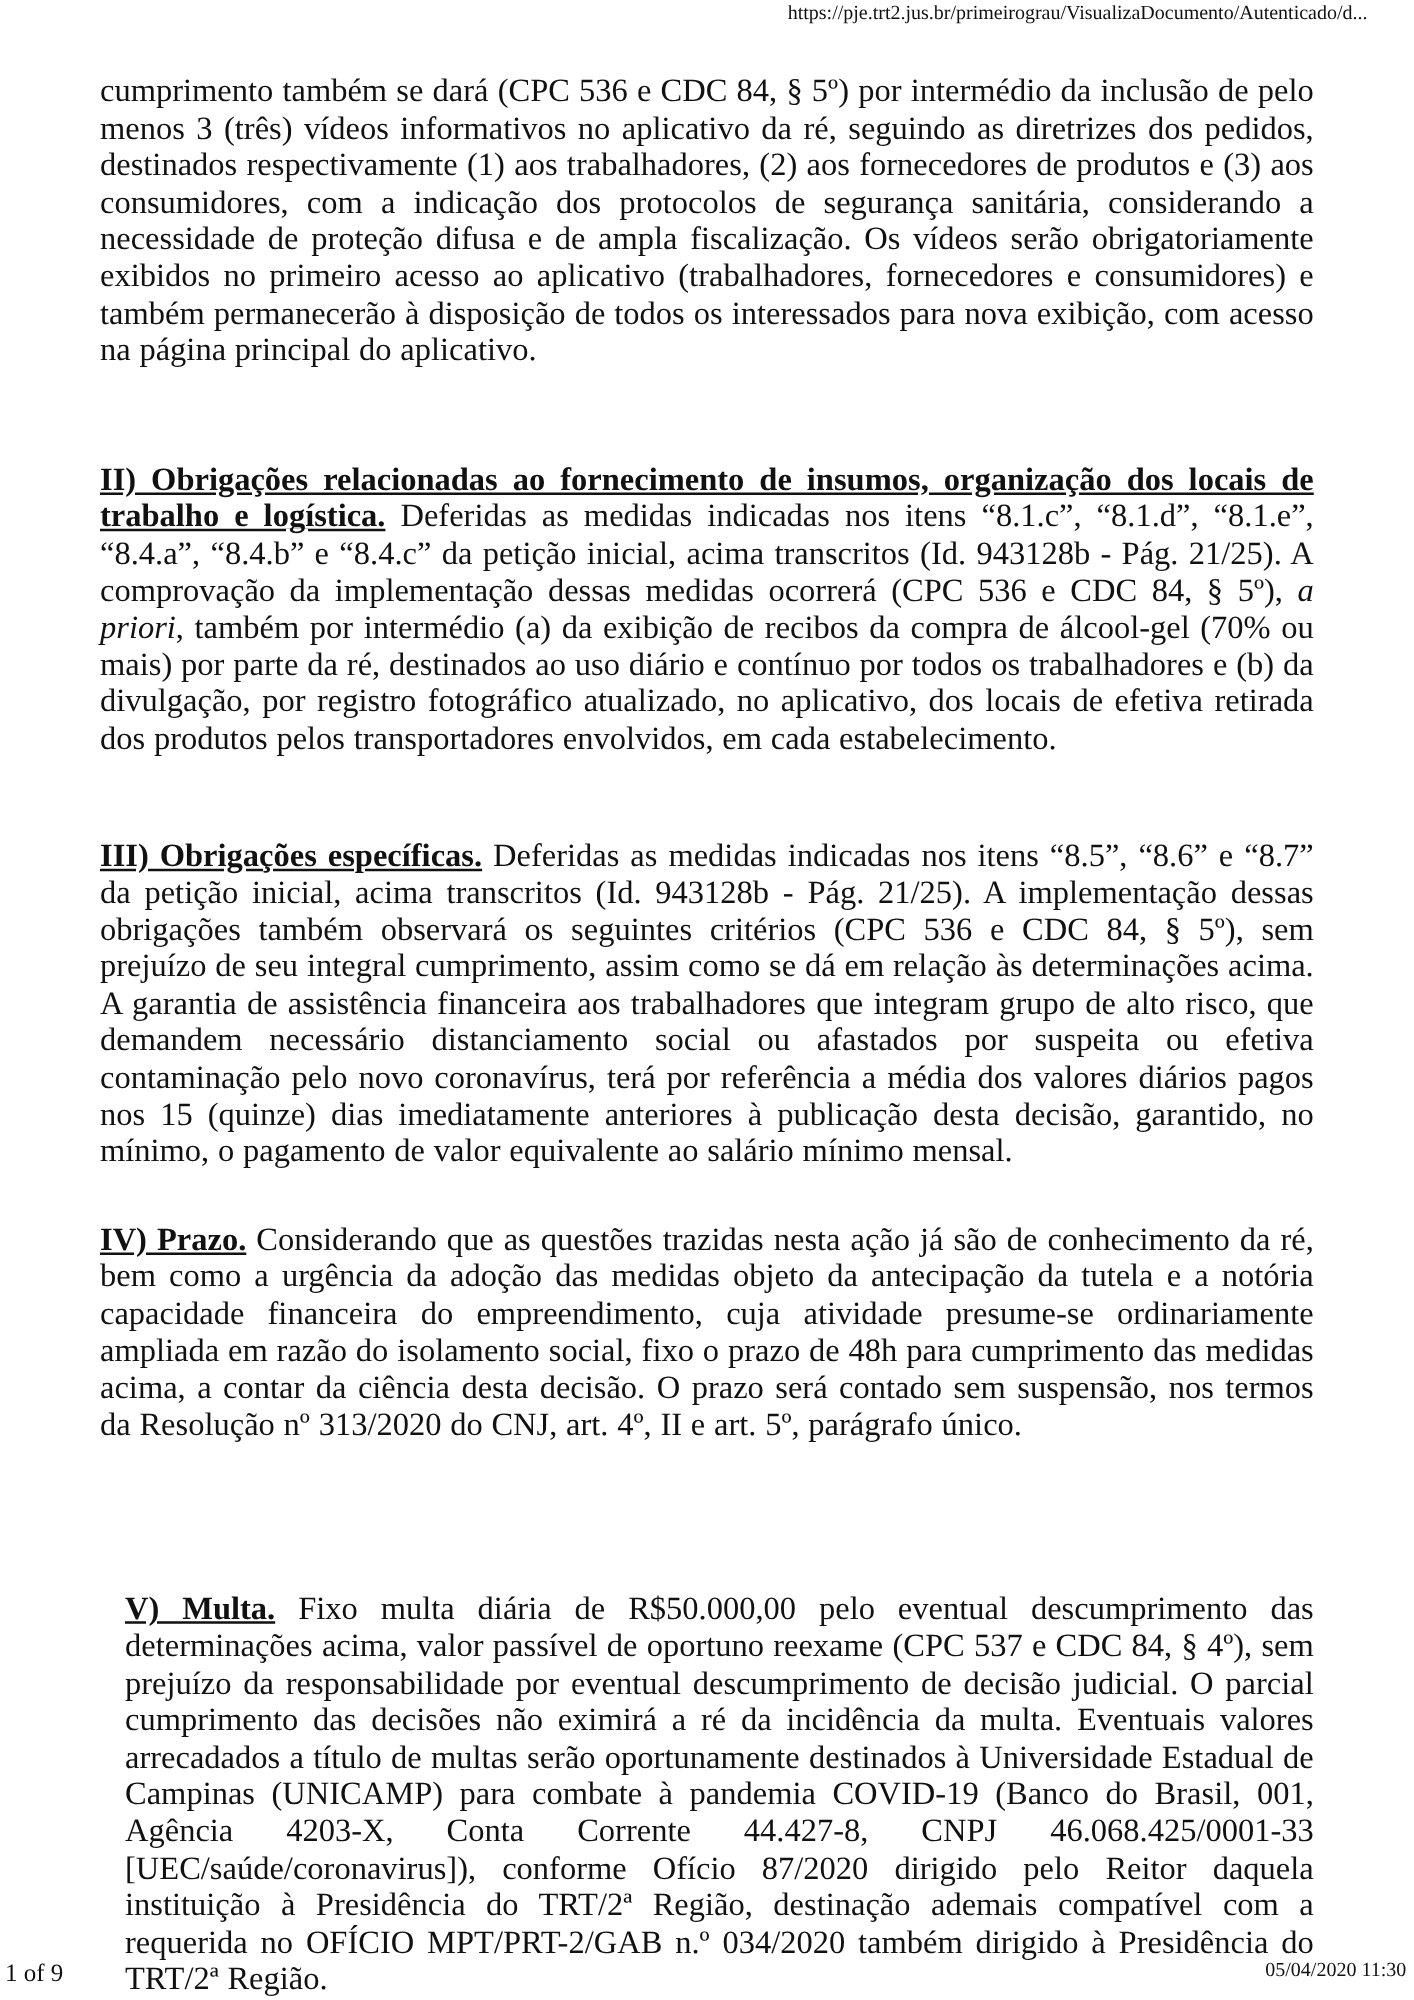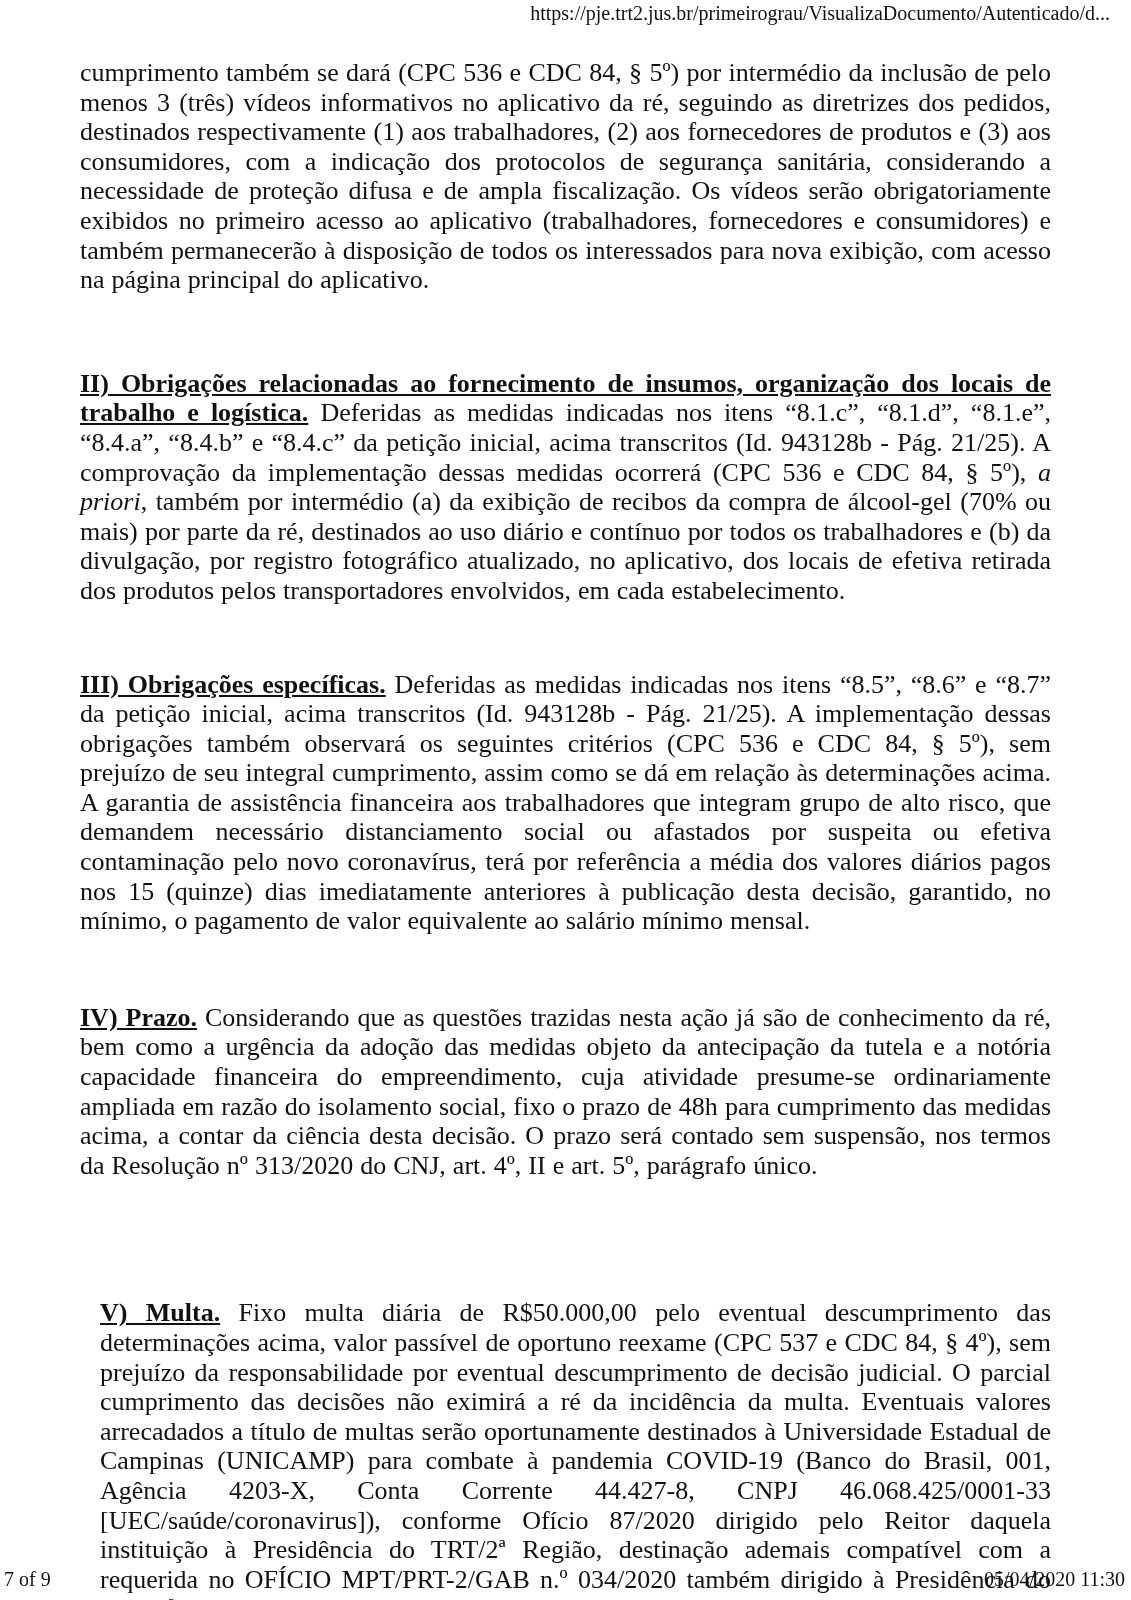--- a/index.html
+++ b/index.html
@@ -11,22 +11,22 @@
     height: 1600px;
     background: #ffffff;
     position: relative;
     overflow: hidden;
     font-family: "Liberation Serif", serif;
     color: #111111;
   }
   .header-url {
     position: absolute;
     top: 2px;
-    right: 21px;
-    font-size: 20px;
+    right: 37px;
+    font-size: 16px;
     white-space: nowrap;
     margin-left: 46px;
   }
   .content {
     position: absolute;
     left: 80px;
     top: 58px;
     width: 971px;
   }
   .para {
@@ -34,48 +34,48 @@
     text-align: justify;
     font-size: 26px;
     line-height: 29.6px;
     word-spacing: 0.5px;
   }
   .para b { font-weight: bold; text-decoration: underline; }
   .para i { }
   .p-intro { margin-top: 0; }
   .p-ii   { margin-top: 74px; }
   .p-iii  { margin-top: 64px; }
-  .p-iv   { margin-top: 67px; }
+  .p-iv   { margin-top: 41px; }
   .p-v    { margin-top: 118px; margin-left: 20px; }
   .footer-left {
     position: absolute;
     left: 4px;
     top: 1568px;
     font-size: 20px;
   }
   .footer-right {
     position: absolute;
     right: 6px;
     top: 1568px;
-    font-size: 20px;
+    font-size: 16px;
     text-align: right;
   }
 </style>
 </head>
 <body>
 
 <div class="header-url">https://pje.trt2.jus.br/primeirograu/VisualizaDocumento/Autenticado/d...</div>
 
 <div class="content">
   <p class="para p-intro"><span>cumprimento também se dará (CPC 536 e CDC 84, § 5º) por intermédio da inclusão de pelo menos 3 (três) vídeos informativos no aplicativo da ré, seguindo as diretrizes dos pedidos, destinados respectivamente (1) aos trabalhadores, (2) aos fornecedores de produtos e (3) aos consumidores, com a indicação dos protocolos de segurança sanitária, considerando a necessidade de proteção difusa e de ampla fiscalização. Os vídeos serão obrigatoriamente exibidos no primeiro acesso ao aplicativo (trabalhadores, fornecedores e consumidores) e também permanecerão à disposição de todos os interessados para nova exibição, com acesso na página principal do aplicativo.</span></p>
 
   <p class="para p-ii"><b>II) Obrigações relacionadas ao fornecimento de insumos, organização dos locais de trabalho e logística.</b><span> Deferidas as medidas indicadas nos itens “8.1.c”, “8.1.d”, “8.1.e”, “8.4.a”, “8.4.b” e “8.4.c” da petição inicial, acima transcritos (Id. 943128b - Pág. 21/25). A comprovação da implementação dessas medidas ocorrerá (CPC 536 e CDC 84, § 5º), </span><i>a priori</i><span>, também por intermédio (a) da exibição de recibos da compra de álcool-gel (70% ou mais) por parte da ré, destinados ao uso diário e contínuo por todos os trabalhadores e (b) da divulgação, por registro fotográfico atualizado, no aplicativo, dos locais de efetiva retirada dos produtos pelos transportadores envolvidos, em cada estabelecimento.</span></p>
 
   <p class="para p-iii"><b>III) Obrigações específicas.</b><span> Deferidas as medidas indicadas nos itens “8.5”, “8.6” e “8.7” da petição inicial, acima transcritos (Id. 943128b - Pág. 21/25). A implementação dessas obrigações também observará os seguintes critérios (CPC 536 e CDC 84, § 5º), sem prejuízo de seu integral cumprimento, assim como se dá em relação às determinações acima. A garantia de assistência financeira aos trabalhadores que integram grupo de alto risco, que demandem necessário distanciamento social ou afastados por suspeita ou efetiva contaminação pelo novo coronavírus, terá por referência a média dos valores diários pagos nos 15 (quinze) dias imediatamente anteriores à publicação desta decisão, garantido, no mínimo, o pagamento de valor equivalente ao salário mínimo mensal.</span></p>
 
   <p class="para p-iv"><b>IV) Prazo.</b><span> Considerando que as questões trazidas nesta ação já são de conhecimento da ré, bem como a urgência da adoção das medidas objeto da antecipação da tutela e a notória capacidade financeira do empreendimento, cuja atividade presume-se ordinariamente ampliada em razão do isolamento social, fixo o prazo de 48h para cumprimento das medidas acima, a contar da ciência desta decisão. O prazo será contado sem suspensão, nos termos da Resolução nº 313/2020 do CNJ, art. 4º, II e art. 5º, parágrafo único.</span></p>
 
   <p class="para p-v"><b>V) Multa.</b><span> Fixo multa diária de R$50.000,00 pelo eventual descumprimento das determinações acima, valor passível de oportuno reexame (CPC 537 e CDC 84, § 4º), sem prejuízo da responsabilidade por eventual descumprimento de decisão judicial. O parcial cumprimento das decisões não eximirá a ré da incidência da multa. Eventuais valores arrecadados a título de multas serão oportunamente destinados à Universidade Estadual de Campinas (UNICAMP) para combate à pandemia COVID-19 (Banco do Brasil, 001, Agência 4203-X, Conta Corrente 44.427-8, CNPJ 46.068.425/0001-33 [UEC/saúde/coronavirus]), conforme Ofício 87/2020 dirigido pelo Reitor daquela instituição à Presidência do TRT/2ª Região, destinação ademais compatível com a requerida no OFÍCIO MPT/PRT-2/GAB n.º 034/2020 também dirigido à Presidência do TRT/2ª Região.</span></p>
 </div>
 
-<div class="footer-left">7 of 9</div>
+<div class="footer-left">1 of 9</div>
 
 <div class="footer-right">05/04/2020 11:30</div>
 
 </body></html>

